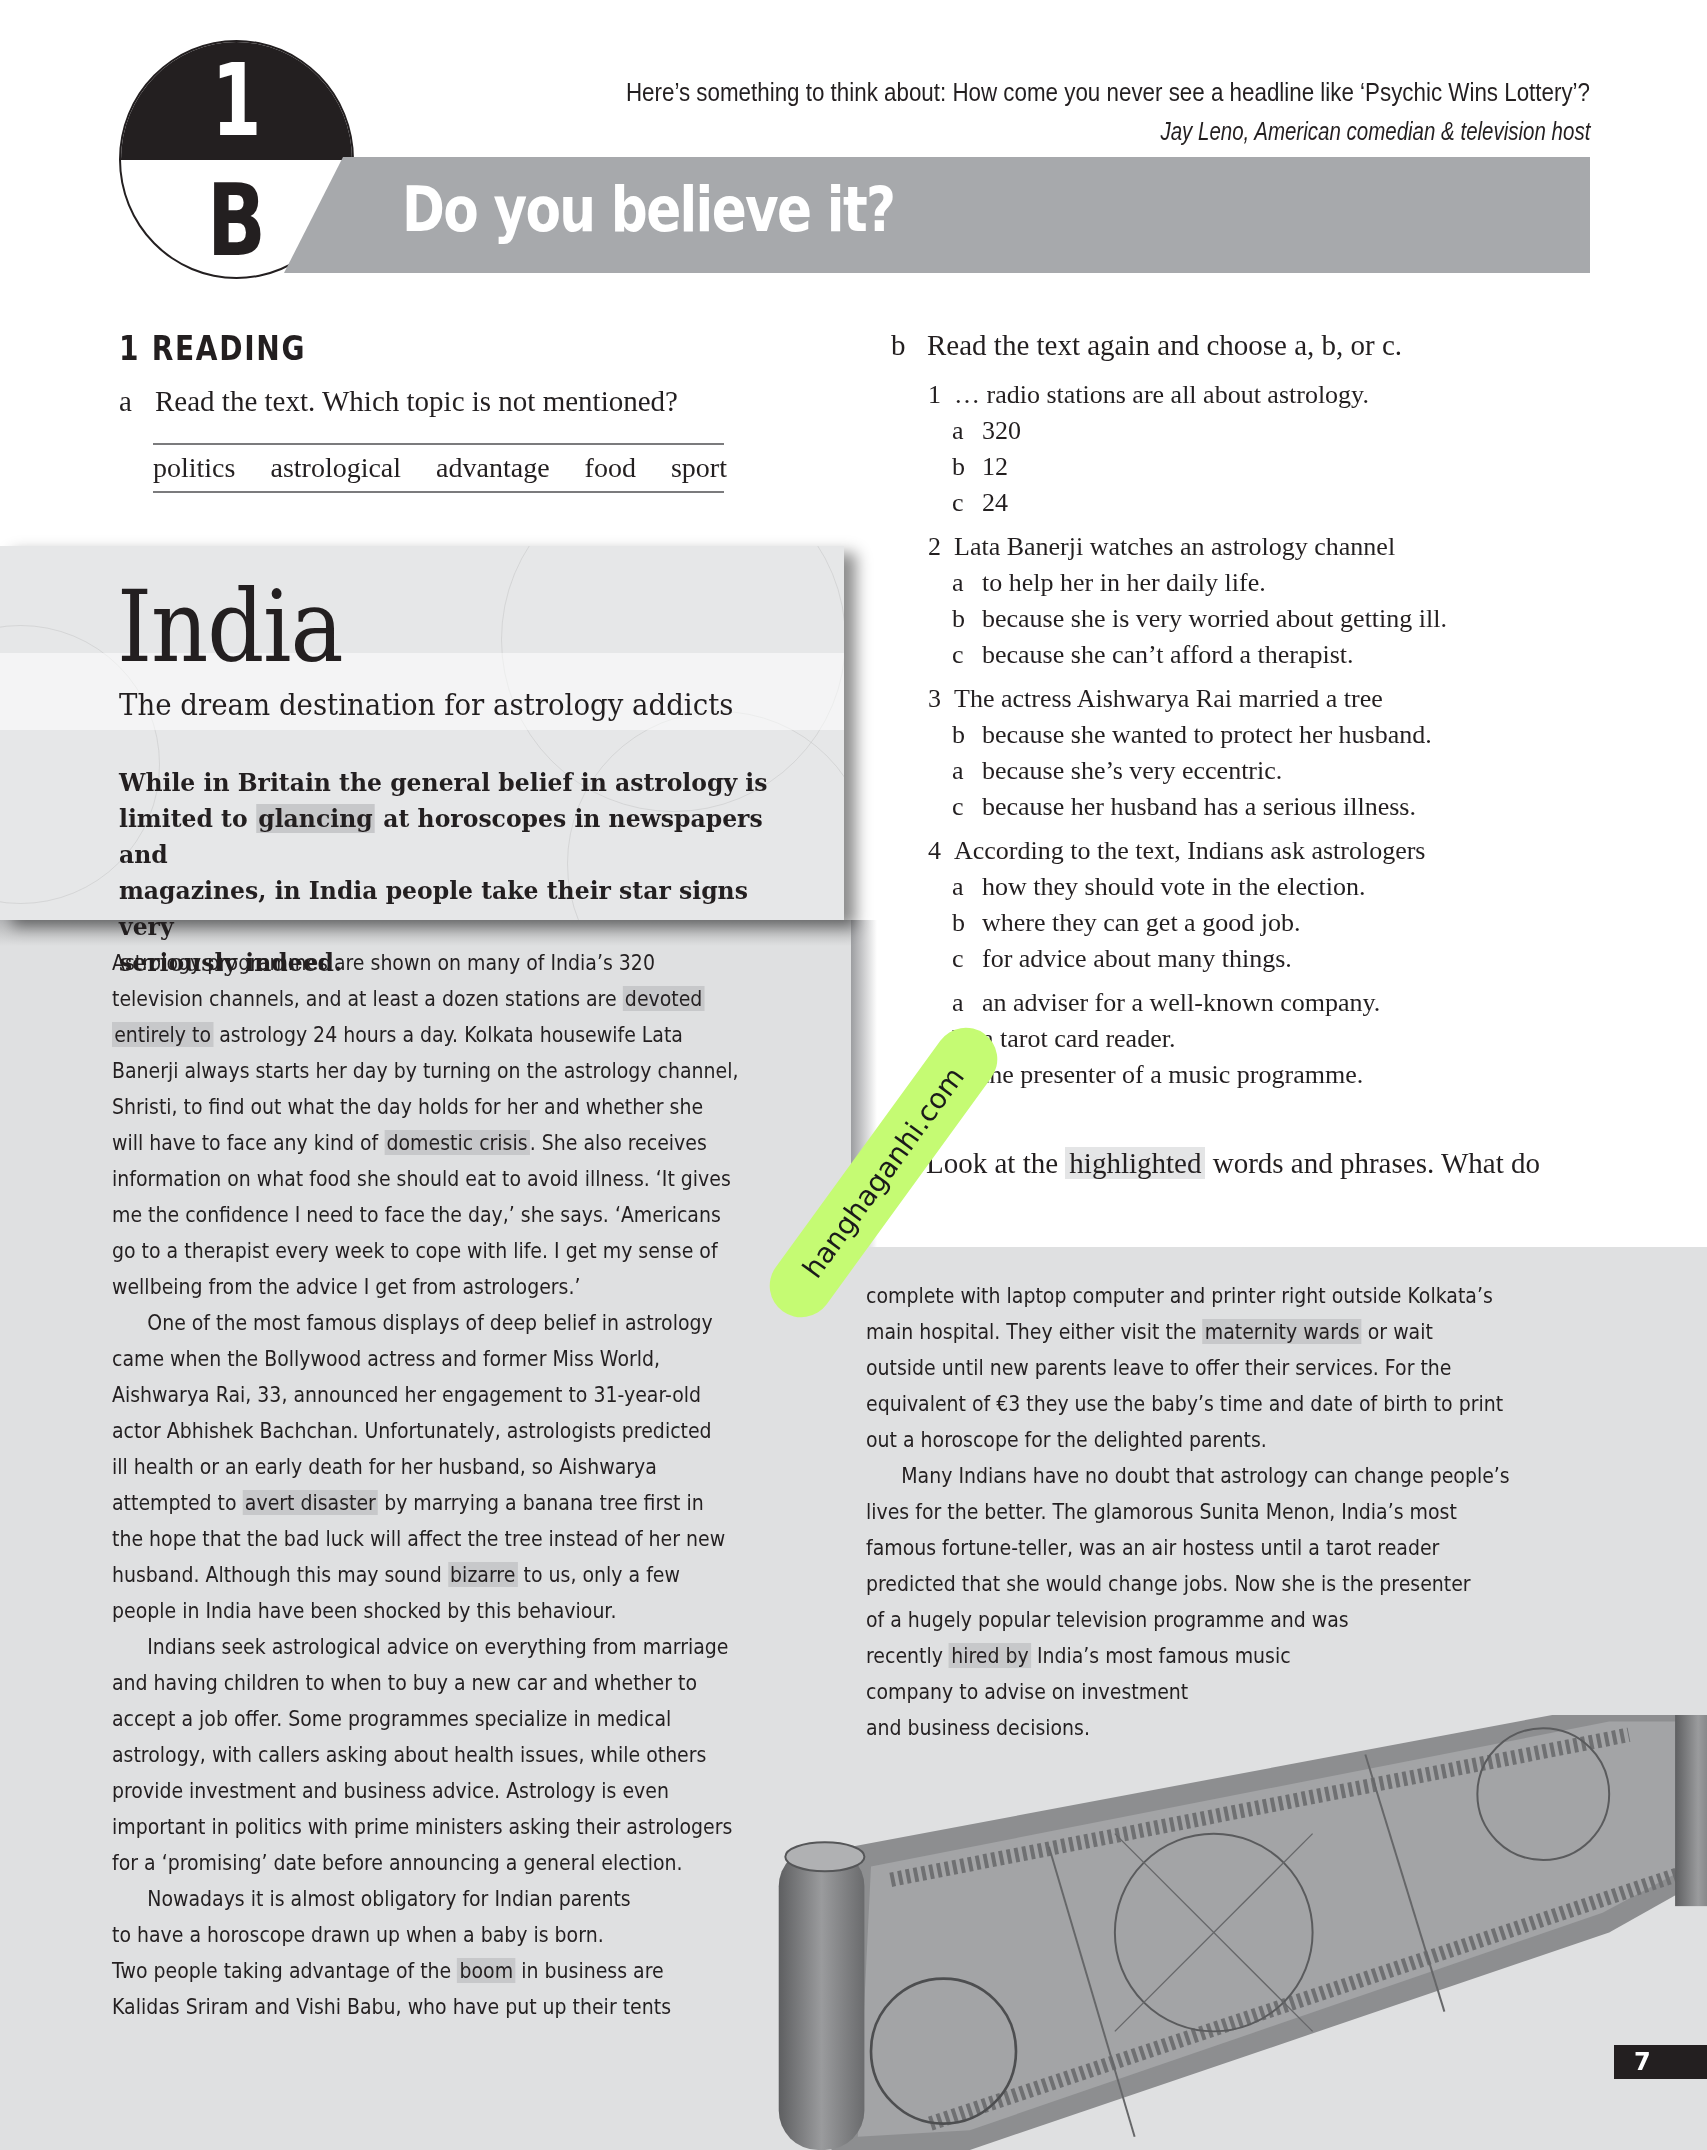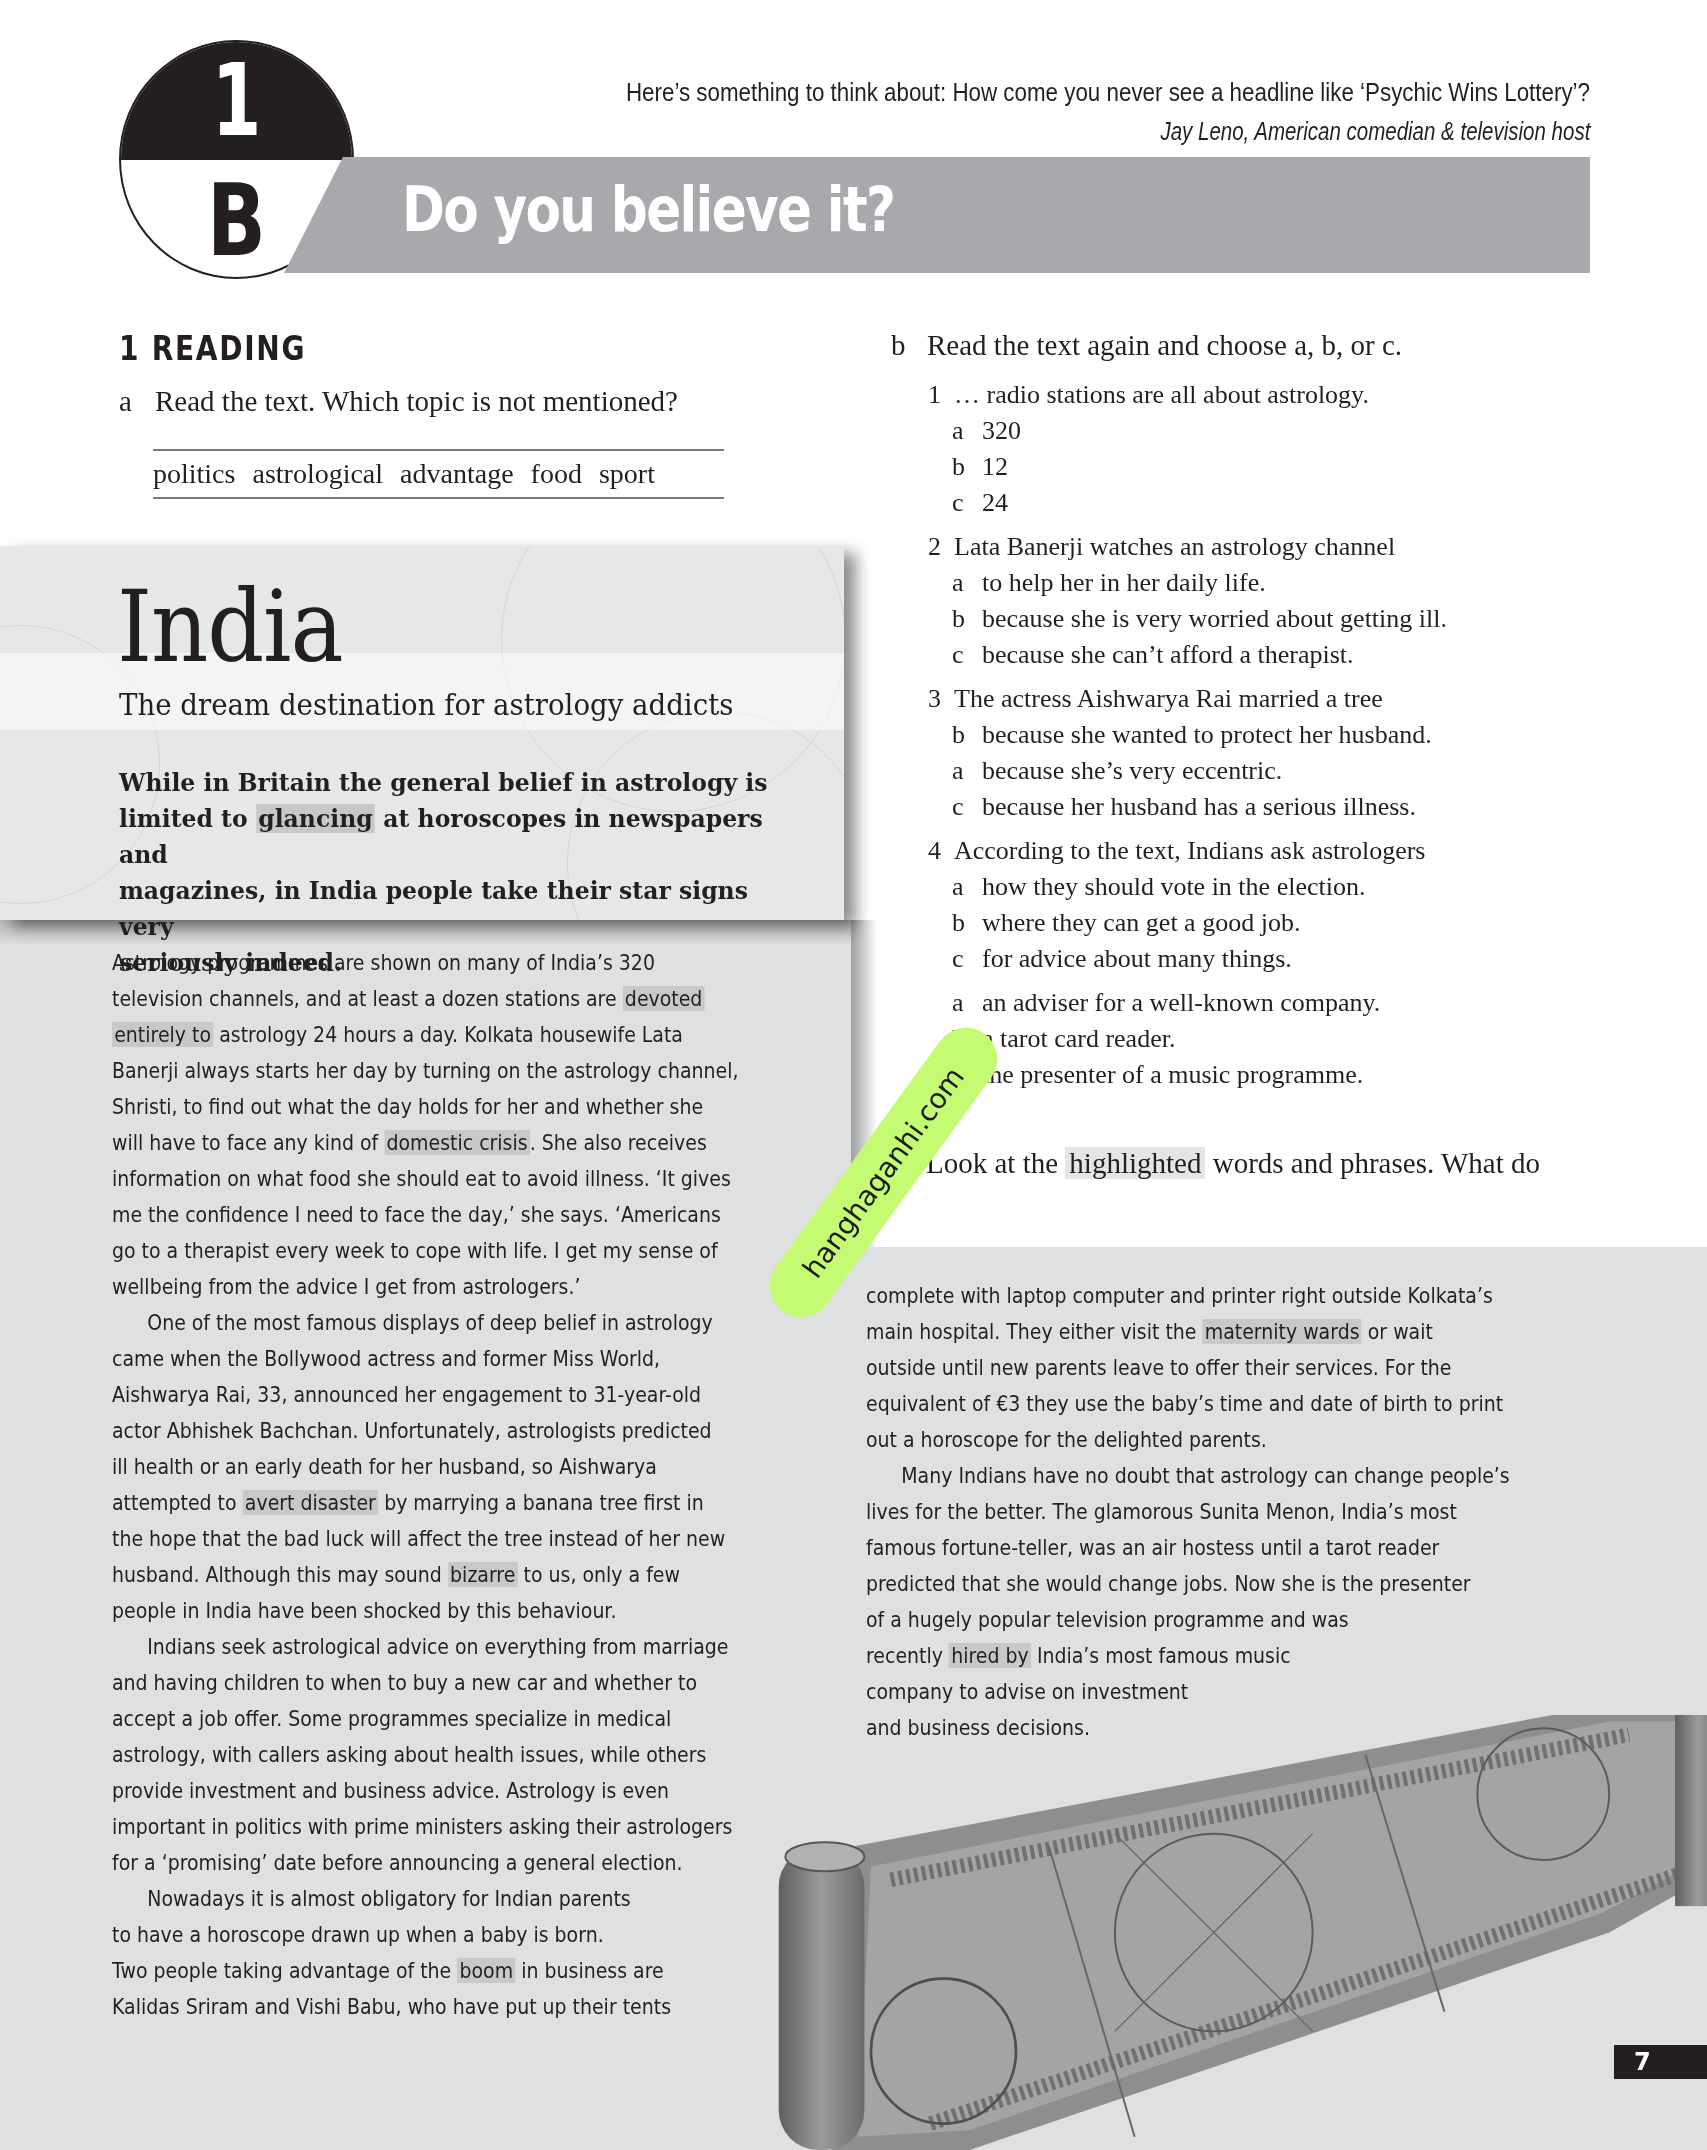--- a/index.html
+++ b/index.html
@@ -46,23 +46,22 @@
     left:119px; top:329px; font-family:"DejaVu Sans", sans-serif; font-weight:bold;
     font-size:33px; letter-spacing:2px; color:#231f20; transform:scaleX(0.85); transform-origin:left center;
     white-space:nowrap;
   }
   .q-line { font-size:29px; white-space:nowrap; color:#231f20; }
   .q-letter { display:inline-block; width:36px; }
   #task-a { left:119px; top:385px; }
   #word-box {
     left:153px; top:443px; width:571px; height:50px;
     border-top:2px solid #7b7b7d; border-bottom:2px solid #7b7b7d;
-    display:flex; align-items:center; gap:17px; font-size:28px; box-sizing:border-box;
+    display:flex; align-items:center; gap:35px; font-size:28px; box-sizing:border-box;
     padding-left:0;
-    margin-top:6px;
   }
 
   
   #task-b { left:891px; top:329px; }
   #questions { left:928px; top:377px; width:660px; }
   .question { margin-bottom:8px; }
   .question .stem { font-size:26px; line-height:36px; white-space:nowrap; }
   .question .stem .n { display:inline-block; width:26px; }
   .option { font-size:26px; line-height:36px; padding-left:24px; white-space:nowrap; }
   .option .l { display:inline-block; width:30px; }

